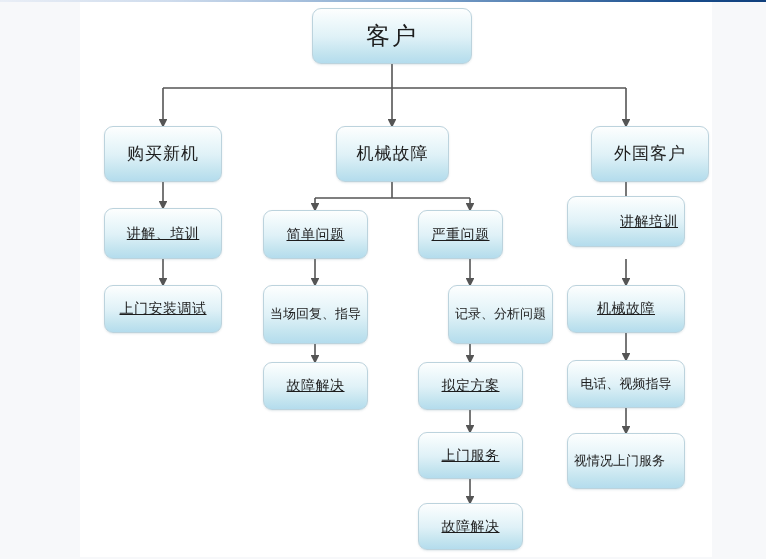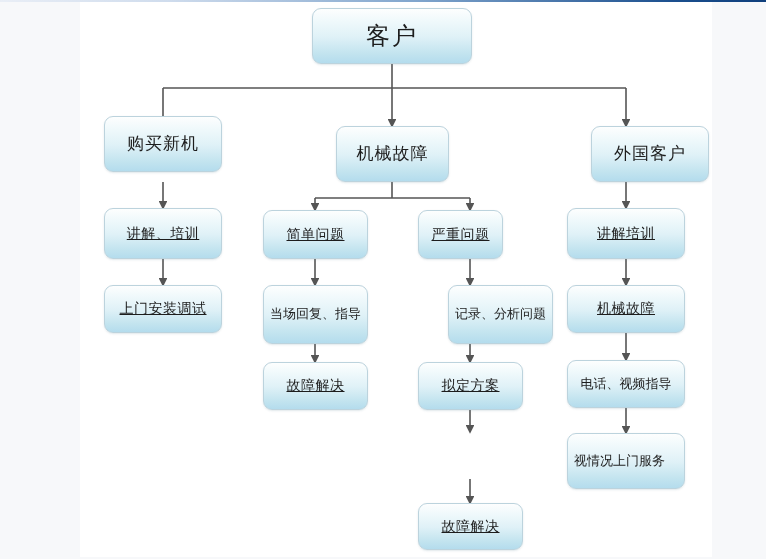--- a/index.html
+++ b/index.html
@@ -117,21 +117,21 @@
       <path d="M 626 259 L 626 285" marker-end="url(#arrow)"></path>
       <path d="M 626 333 L 626 360" marker-end="url(#arrow)"></path>
       <path d="M 626 408 L 626 433" marker-end="url(#arrow)"></path>
     </g>
   </svg>
 
   <div class="node n-root lead" style="left:312px; top:8px; width:160px; height:56px;">
     <span class="label">客户</span>
   </div>
 
-  <div class="node n-l1 lead" style="left:104px; top:116px; width:118px; height:56px;">
+  <div class="node n-l1 lead" style="left:104px; top:126px; width:118px; height:56px;">
     <span class="label">购买新机</span>
   </div>
   <div class="node n-l2 lead" style="left:104px; top:208px; width:118px; height:51px;">
     <span class="label">讲解、培训</span>
   </div>
   <div class="node n-l2 lead" style="left:104px; top:285px; width:118px; height:48px;">
     <span class="label">上门安装调试</span>
   </div>
 
   <div class="node n-l1 lead" style="left:336px; top:126px; width:113px; height:56px;">
@@ -150,28 +150,31 @@
 
   <div class="node n-l2 lead" style="left:418px; top:210px; width:85px; height:49px;">
     <span class="label">严重问题</span>
   </div>
   <div class="node n-l3 wrap" style="left:418px; top:285px; width:105px; height:59px;margin-left:30px;">
     <span class="label">记录、分析问题</span>
   </div>
   <div class="node n-l2 lead" style="left:418px; top:362px; width:105px; height:48px;">
     <span class="label">拟定方案</span>
   </div>
+  <div class="node n-l2 lead" style="left:418px; top:432px; width:105px; height:47px;">
+    <span class="label">上门服务</span>
+  </div>
   <div class="node n-l2 lead" style="left:418px; top:503px; width:105px; height:47px;">
     <span class="label">故障解决</span>
   </div>
 
   <div class="node n-l1 lead" style="left:567px; top:126px; width:118px; height:56px;margin-left:24px;">
     <span class="label">外国客户</span>
   </div>
-  <div class="node n-l2 lead" style="left:567px; top:208px; width:118px; height:51px;">
+  <div class="node n-l2 lead" style="left:567px; top:196px; width:118px; height:51px;text-align:right;">
     <span class="label">讲解培训</span>
   </div>
   <div class="node n-l2 lead" style="left:567px; top:285px; width:118px; height:48px;">
     <span class="label">机械故障</span>
   </div>
   <div class="node n-l3 lead" style="left:567px; top:360px; width:118px; height:48px;">
     <span class="label">电话、视频指导</span>
   </div>
   <div class="node n-l3 wrap" style="left:567px; top:433px; width:118px; height:56px;">
     <span class="label">视情况上门服务</span>

